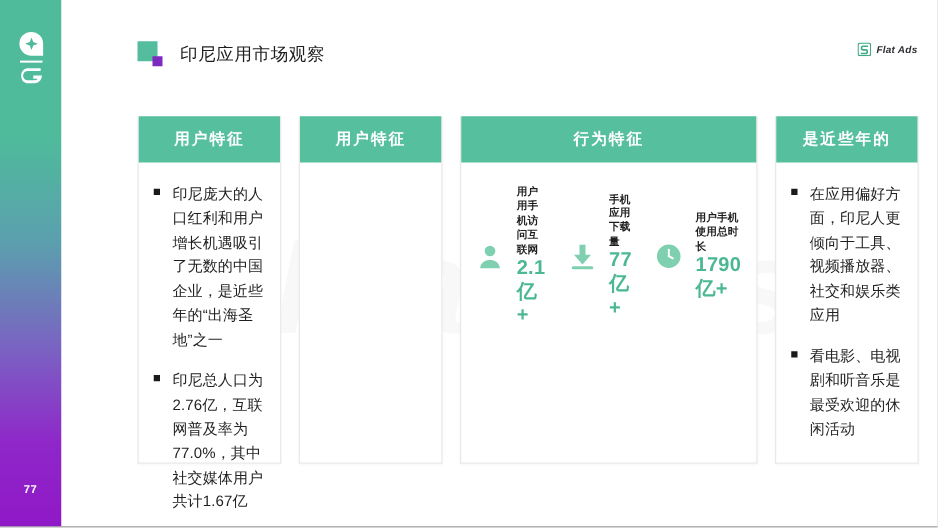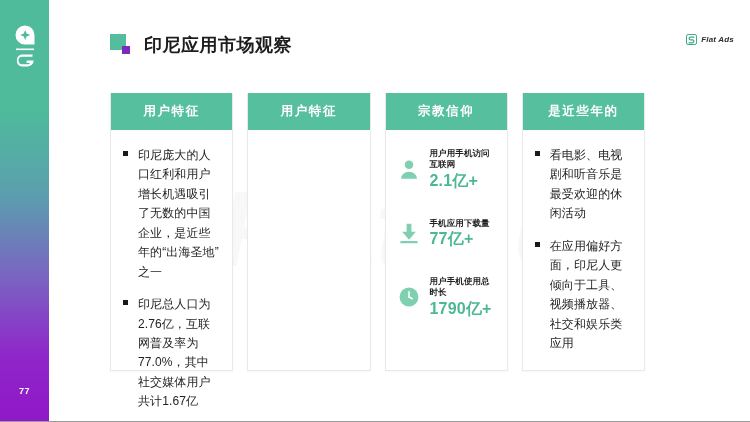--- a/index.html
+++ b/index.html
@@ -88,22 +88,22 @@
     width: 16px; height: 16px;
     background: #54bd9d;
   }
   #title-mark .sq-purple {
     position: absolute;
     left: 12px; top: 12px;
     width: 8px; height: 8px;
     background: #7d2ac0;
   }
   #slide-title {
-    font-size: 18px;
-    font-weight: bold;
+    font-size: 14px;
+    font-weight: normal;
     color: #1d1d1f;
     letter-spacing: 0.5px;
     white-space: nowrap;
   }
 
   
   #brand {
     position: absolute;
     right: 16px;
     top: 34px;
@@ -123,21 +123,21 @@
     color: #2f2f33;
     letter-spacing: 0.2px;
     white-space: nowrap;
   }
 
   
   #cards {
     position: absolute;
     left: 110px;
     top: 93px;
-    width: 535px;
+    width: 625px;
     height: 278px;
     display: flex;
     gap: 14px;
     z-index: 1;
   }
   .card {
     flex: 1 1 0;
     background: #ffffff;
     border: 1px solid #e9e9ed;
     border-top: none;
@@ -187,22 +187,22 @@
     left: 2px;
     top: 5px;
     width: 5px;
     height: 5px;
     background: #1a1a1a;
   }
 
   
   .stats {
     display: flex;
-    flex-direction: column;
-    gap: 27px;
+    flex-direction: row;
+    gap: 17px;
     padding-top: 2px;
   }
   .stat {
     display: flex;
     align-items: center;
     gap: 8px;
   }
   .stat-icon {
     flex: none;
     width: 26px;
@@ -278,21 +278,21 @@
     </div>
 
     <div class="card">
       <div class="card-head">
         <span>用户特征</span>
       </div>
     </div>
 
     <div class="card">
       <div class="card-head">
-        <span>宗教信仰</span>
+        <span>行为特征</span>
       </div>
       <div class="card-body">
         <div class="stats">
 
           <div class="stat">
             <div class="stat-icon">
               <svg viewBox="0 0 26 26" width="24" height="24">
                 <circle cx="13" cy="8.4" r="4.6" fill="#7fcfb1"></circle>
                 <path d="M4.4 23.5 A8.6 7.4 0 0 1 21.6 23.5 Z" fill="#7fcfb1"></path>
               </svg>
@@ -335,20 +335,20 @@
         </div>
       </div>
     </div>
 
     <div class="card">
       <div class="card-head">
         <span>是近些年的</span>
       </div>
       <div class="card-body">
         <ul class="bullets">
+          <li>在应用偏好方面，印尼人更倾向于工具、视频播放器、社交和娱乐类应用</li>
           <li>看电影、电视剧和听音乐是最受欢迎的休闲活动</li>
-          <li>在应用偏好方面，印尼人更倾向于工具、视频播放器、社交和娱乐类应用</li>
         </ul>
       </div>
     </div>
 
   </div>
 </div>
 
 </body></html>

